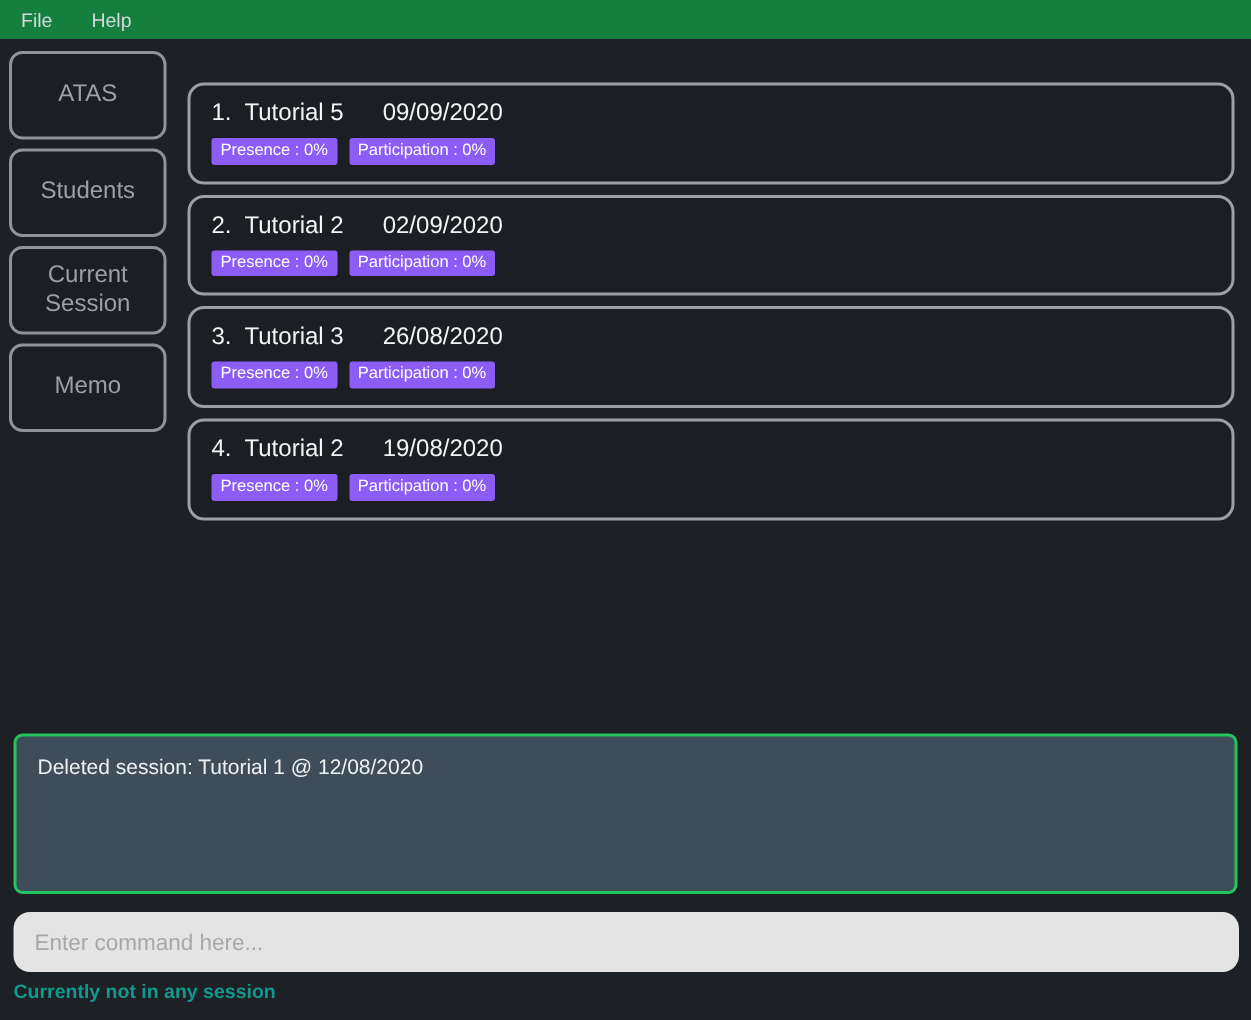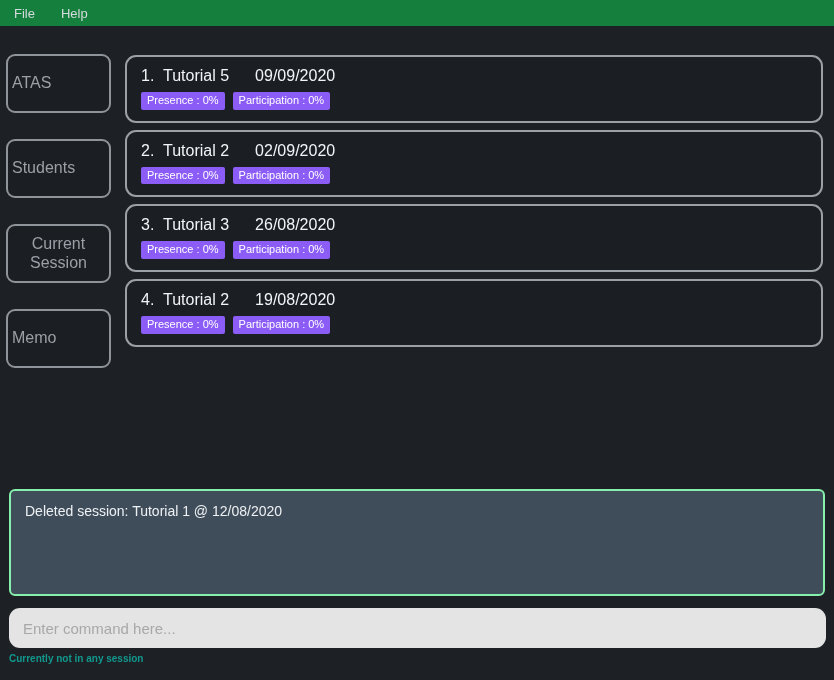--- a/index.html
+++ b/index.html
@@ -52,27 +52,26 @@
   }
   .side-btn {
     height: 59px;
     border: 2px solid #8e9499;
     border-radius: 9px;
     background: #1b1e23;
     color: #9aa0a6;
     font-size: 16px;
     display: flex;
     align-items: center;
-    justify-content: flex-start;
+    justify-content: center;
     text-align: center;
     line-height: 1.18;
     cursor: pointer;
     padding: 2px 4px;
     user-select: none;
-    margin-top: 20px;
   }
   .side-btn.selected {
     border-color: #20d6c4;
     color: #ffffff;
     font-weight: bold;
   }
   .side-btn .lbl { display: block; }
 
   
   .session-list {
@@ -116,21 +115,21 @@
   }
 
   
   .result-box {
     position: absolute;
     left: 9px;
     top: 489px;
     width: 816px;
     height: 107px;
     background: #3f4c5a;
-    border: 2px solid #86efac;
+    border: 2px solid #22c55e;
     border-radius: 6px;
     padding: 12px 14px;
     color: #eef1f3;
     font-size: 14px;
     overflow: hidden;
   }
 
   
   .command-box {
     position: absolute;
@@ -148,21 +147,21 @@
     outline: none;
   }
   .command-box::placeholder { color: #a8a8a8; }
 
   
   .status-bar {
     position: absolute;
     left: 9px;
     top: 653px;
     color: #11998e;
-    font-size: 10px;
+    font-size: 13px;
     font-weight: bold;
   }
 </style>
 </head>
 <body>
 
 <div class="menu-bar">
   <div class="menu-item">File</div>
   <div class="menu-item">Help</div>
 </div>

